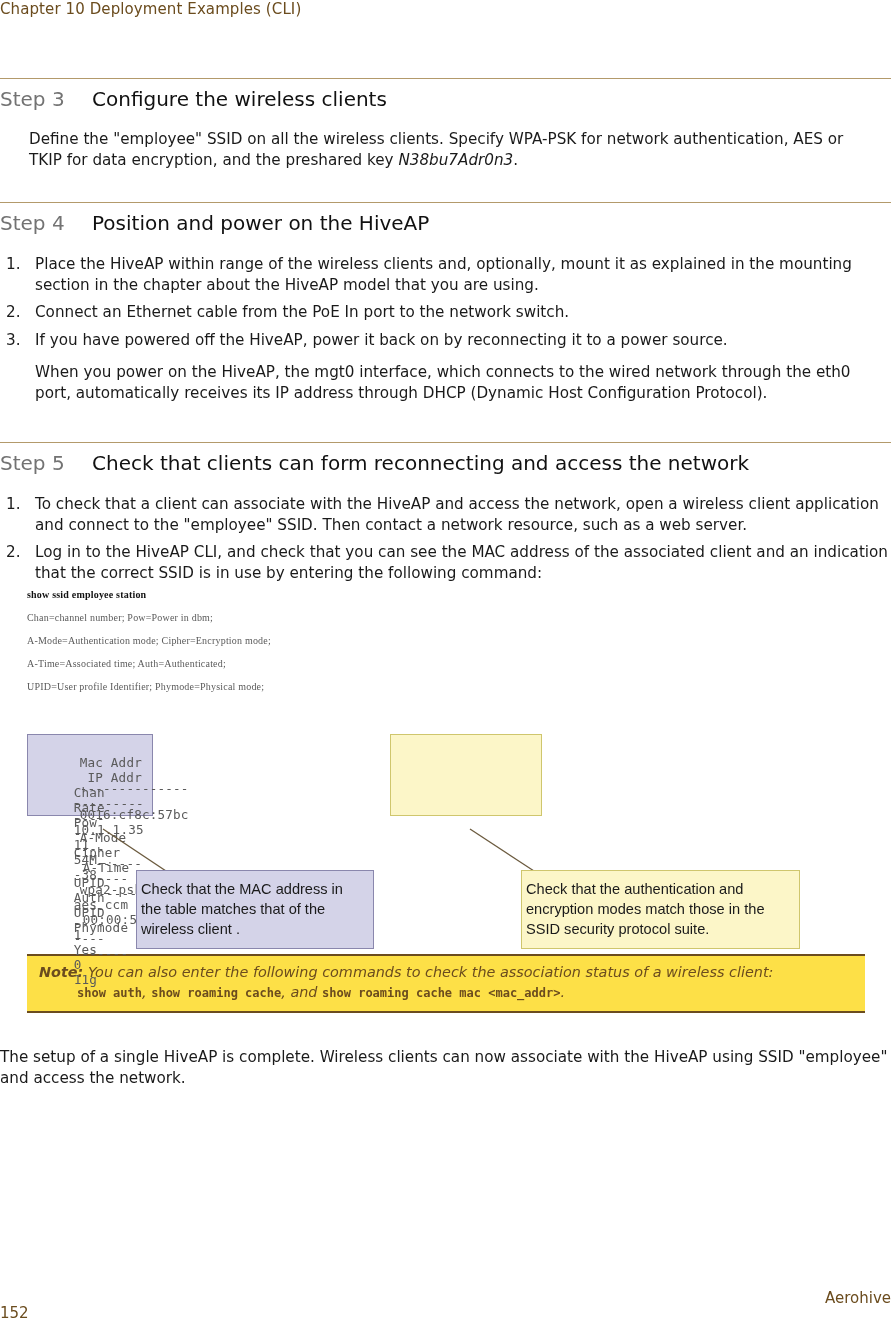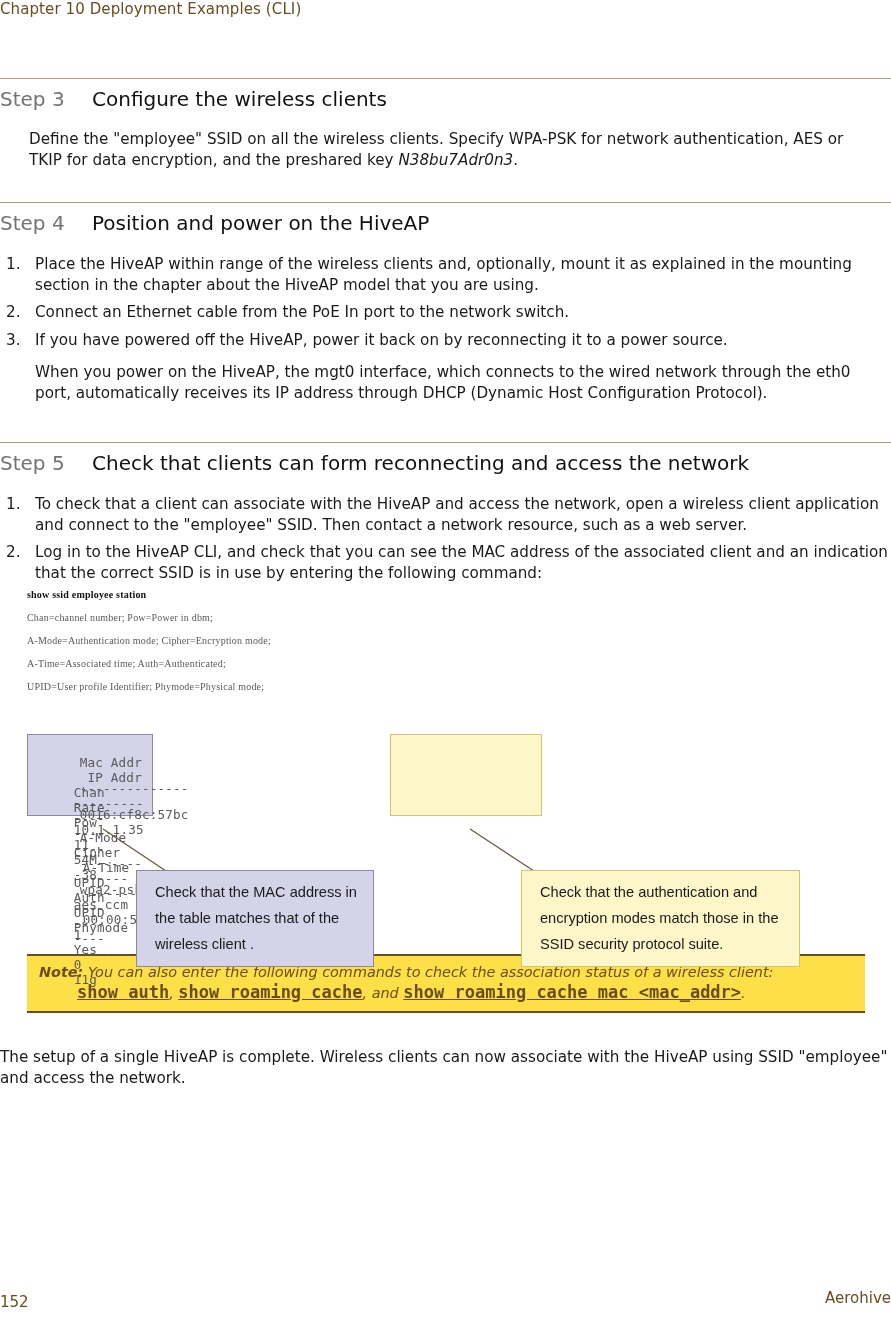--- a/index.html
+++ b/index.html
@@ -157,23 +157,23 @@
     height: 130px;
     pointer-events: none;
   }
 
   
   .callout {
     position: absolute;
     box-sizing: border-box;
     font-family: "Liberation Sans", sans-serif;
     font-size: 14.6px;
-    line-height: 26px;
+    line-height: 20px;
     color: #1a1a1a;
-    padding: 8px 11px 9px 18px;
+    padding: 8px 11px 9px 4px;
   }
   #callout-mac {
     left: 136px;
     top: 0px;
     width: 238px;
     background: #d4d3e8;
     border: 1px solid #8a87ad;
   }
   #callout-mode {
     left: 521px;
@@ -206,44 +206,43 @@
     font-style: italic;
   }
   #note-line-2 {
     margin-left: 38px;
     font-size: 14.4px;
     line-height: 21px;
     white-space: nowrap;
   }
   .mono-note {
     font-family: "DejaVu Sans Mono", monospace;
-    font-size: 17px;
+    font-size: 12px;
     font-weight: bold;
     font-style: normal;
-    text-decoration: underline;
   }
   .ital-note {
     font-family: "DejaVu Sans", sans-serif;
     font-style: italic;
   }
 
   
   #footer {
     position: absolute;
     left: 0px;
     top: 1289px;
     width: 891px;
     font-family: "DejaVu Sans", sans-serif;
     font-size: 15px;
     color: #6b4c1e;
   }
   #footer-page {
     position: absolute;
     left: 0px;
-    top: 4px;
+    top: 15px;
   }
   #footer-brand {
     position: absolute;
     right: 0px;
     top: 0px;
   }
 </style>
 </head>
 <body>
 

